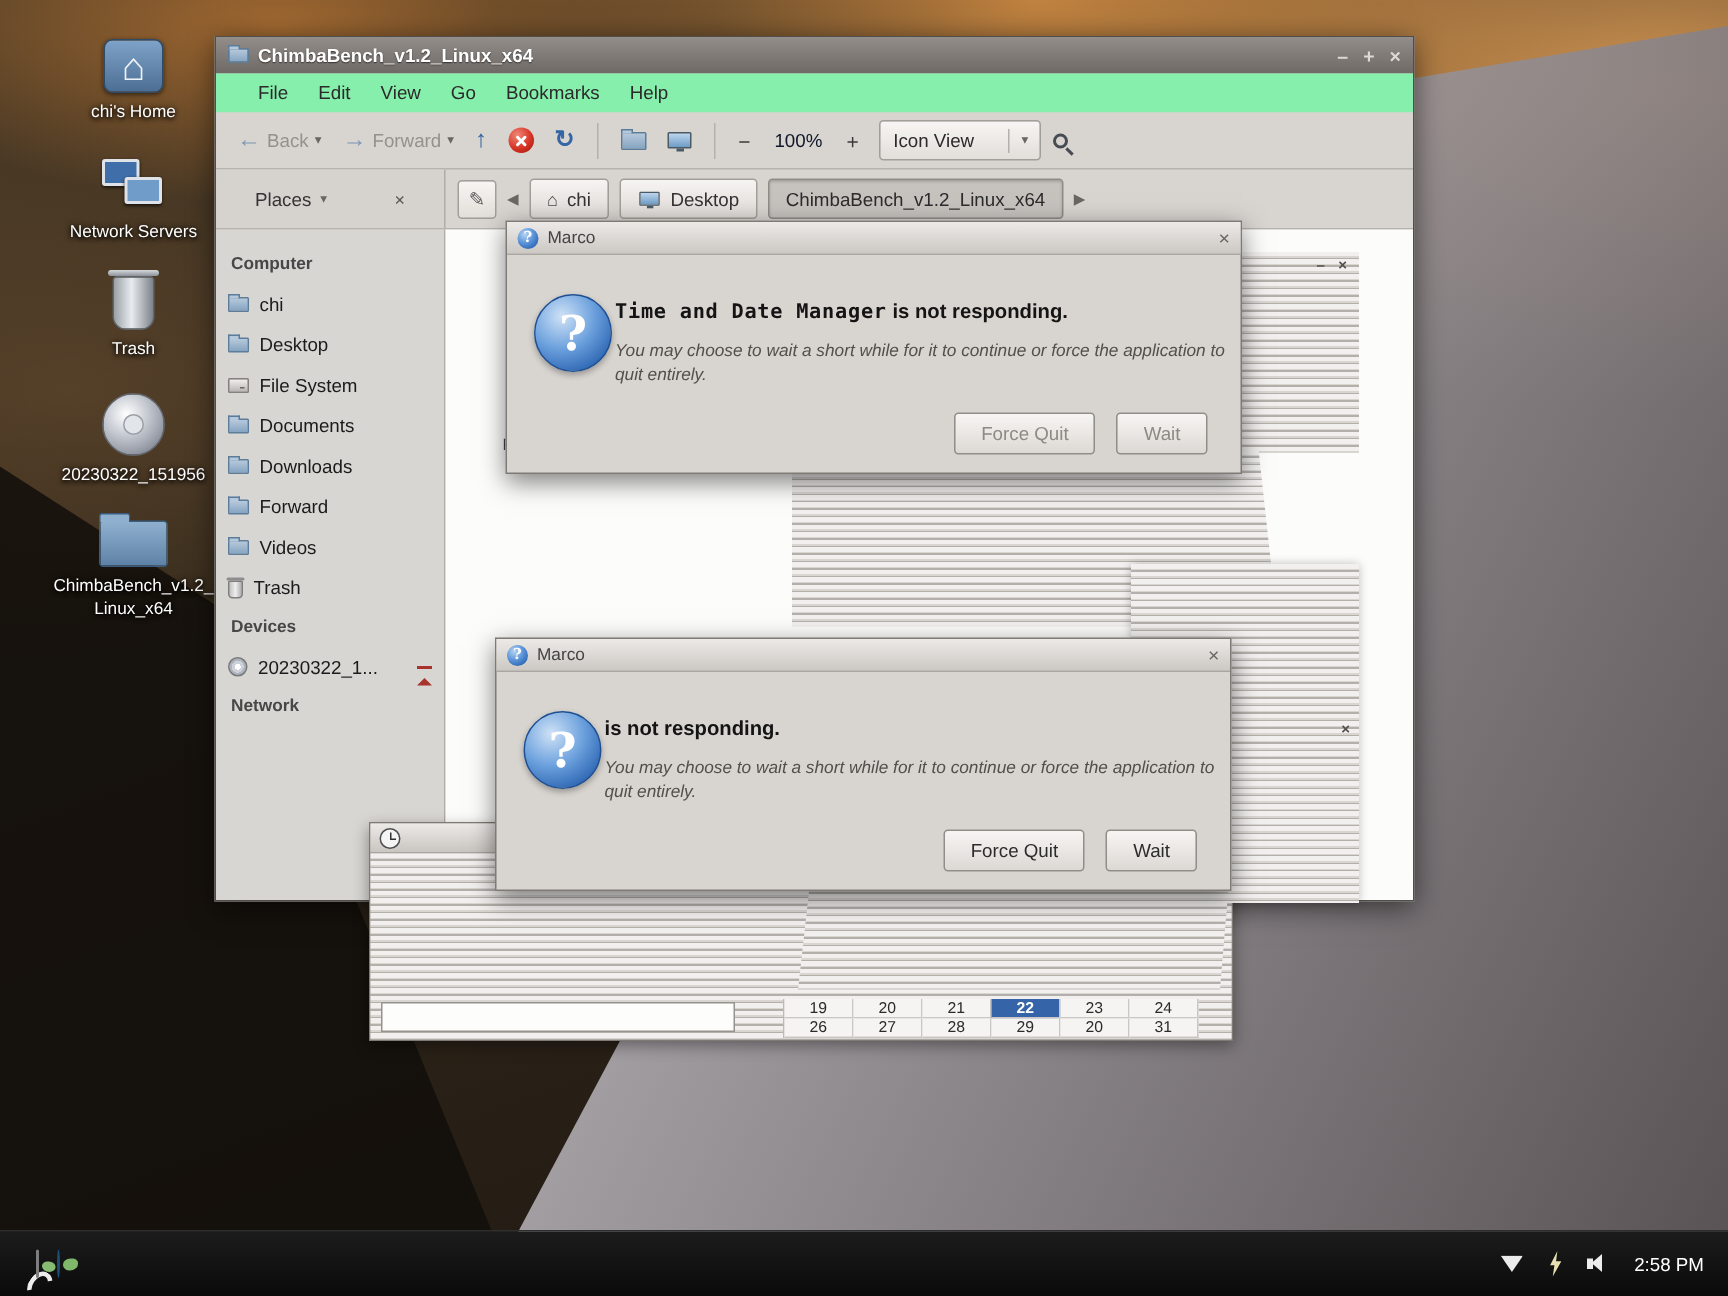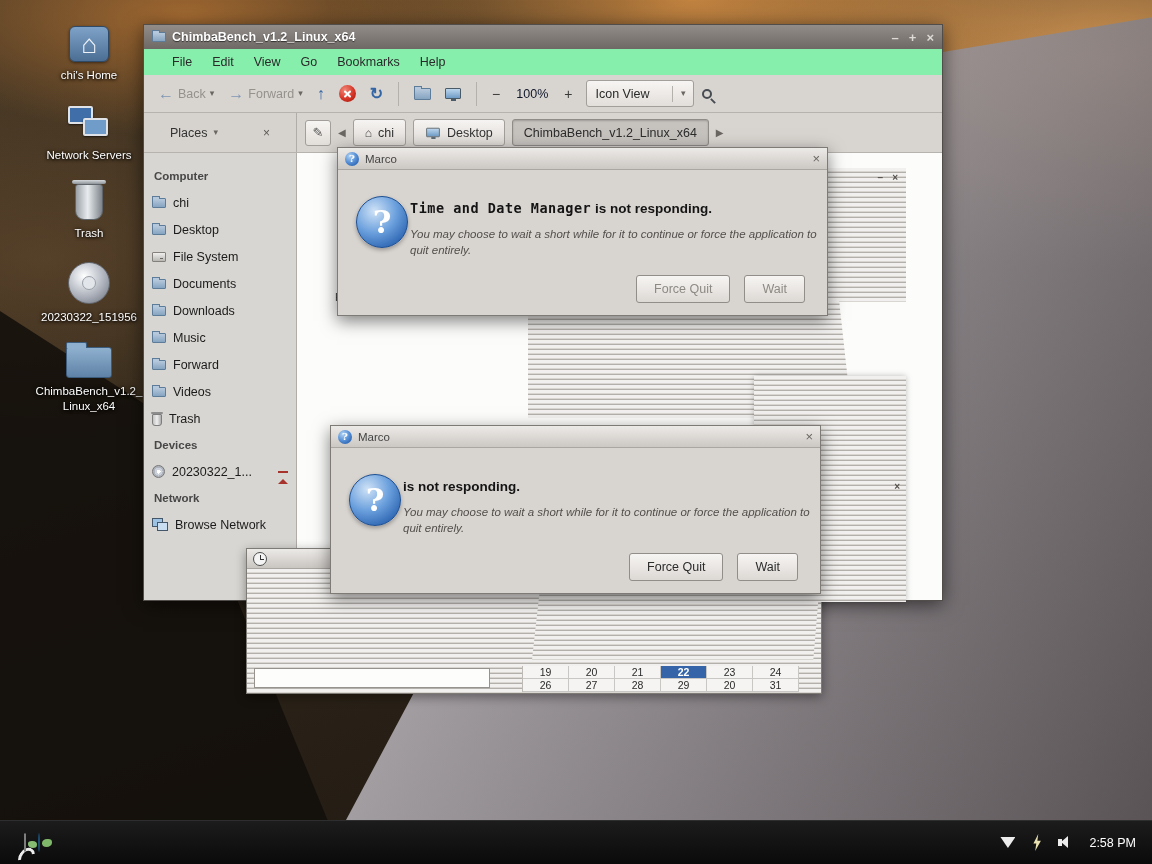--- a/index.html
+++ b/index.html
@@ -313,48 +313,40 @@
         <div class="side-row">
           <span class="ic i-folder"></span>
           <span>Documents</span>
         </div>
         <div class="side-row">
           <span class="ic i-folder"></span>
           <span>Downloads</span>
         </div>
         <div class="side-row">
           <span class="ic i-folder"></span>
-          <span>Music</span>
-        </div>
-        <div class="side-row">
-          <span class="ic i-folder"></span>
           <span>Forward</span>
         </div>
         <div class="side-row">
           <span class="ic i-folder"></span>
           <span>Videos</span>
         </div>
         <div class="side-row">
           <span class="ic i-trash"></span>
           <span>Trash</span>
         </div>
         <div class="side-row header">
           <span>Devices</span>
         </div>
         <div class="side-row">
           <span class="ic i-disc"></span>
           <span>20230322_1...</span>
           <span class="eject-wrap"><span class="i-eject"></span></span>
         </div>
         <div class="side-row header">
           <span>Network</span>
-        </div>
-        <div class="side-row">
-          <span class="ic i-net"></span>
-          <span>Browse Network</span>
         </div>
       </div>
       <div class="fm-content">
         <span class="partial-label">F</span>
       </div>
     </div>
   </div>
 
   <div class="clockwin">
     <div class="cw-title">

